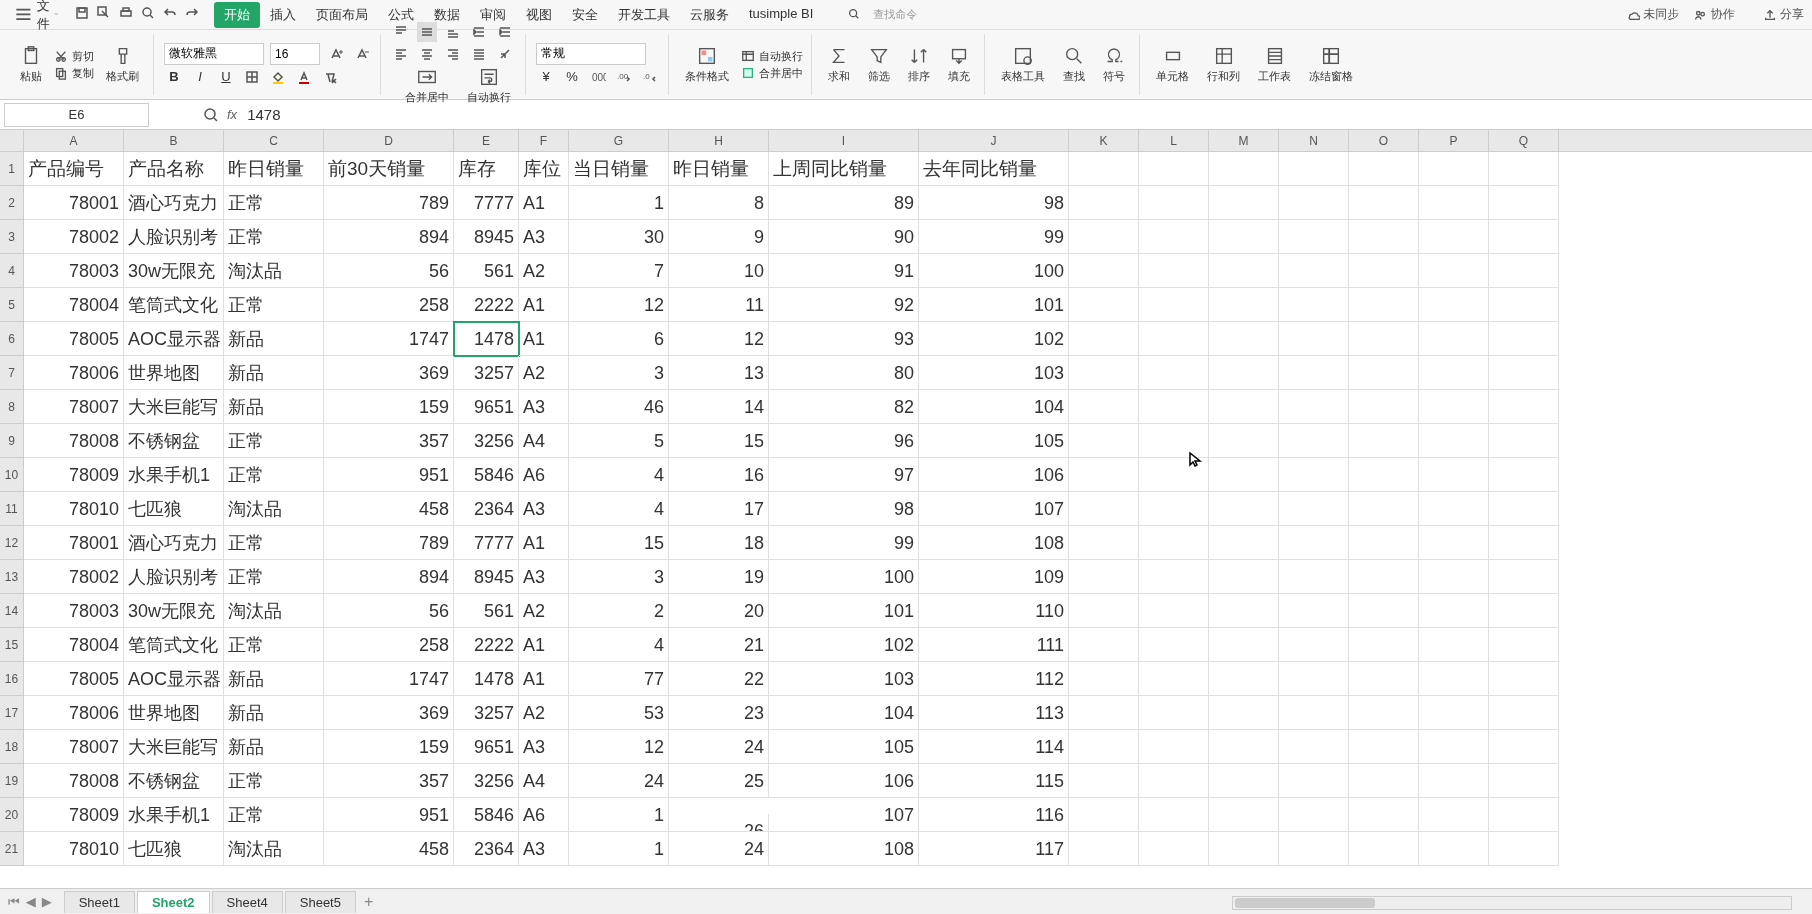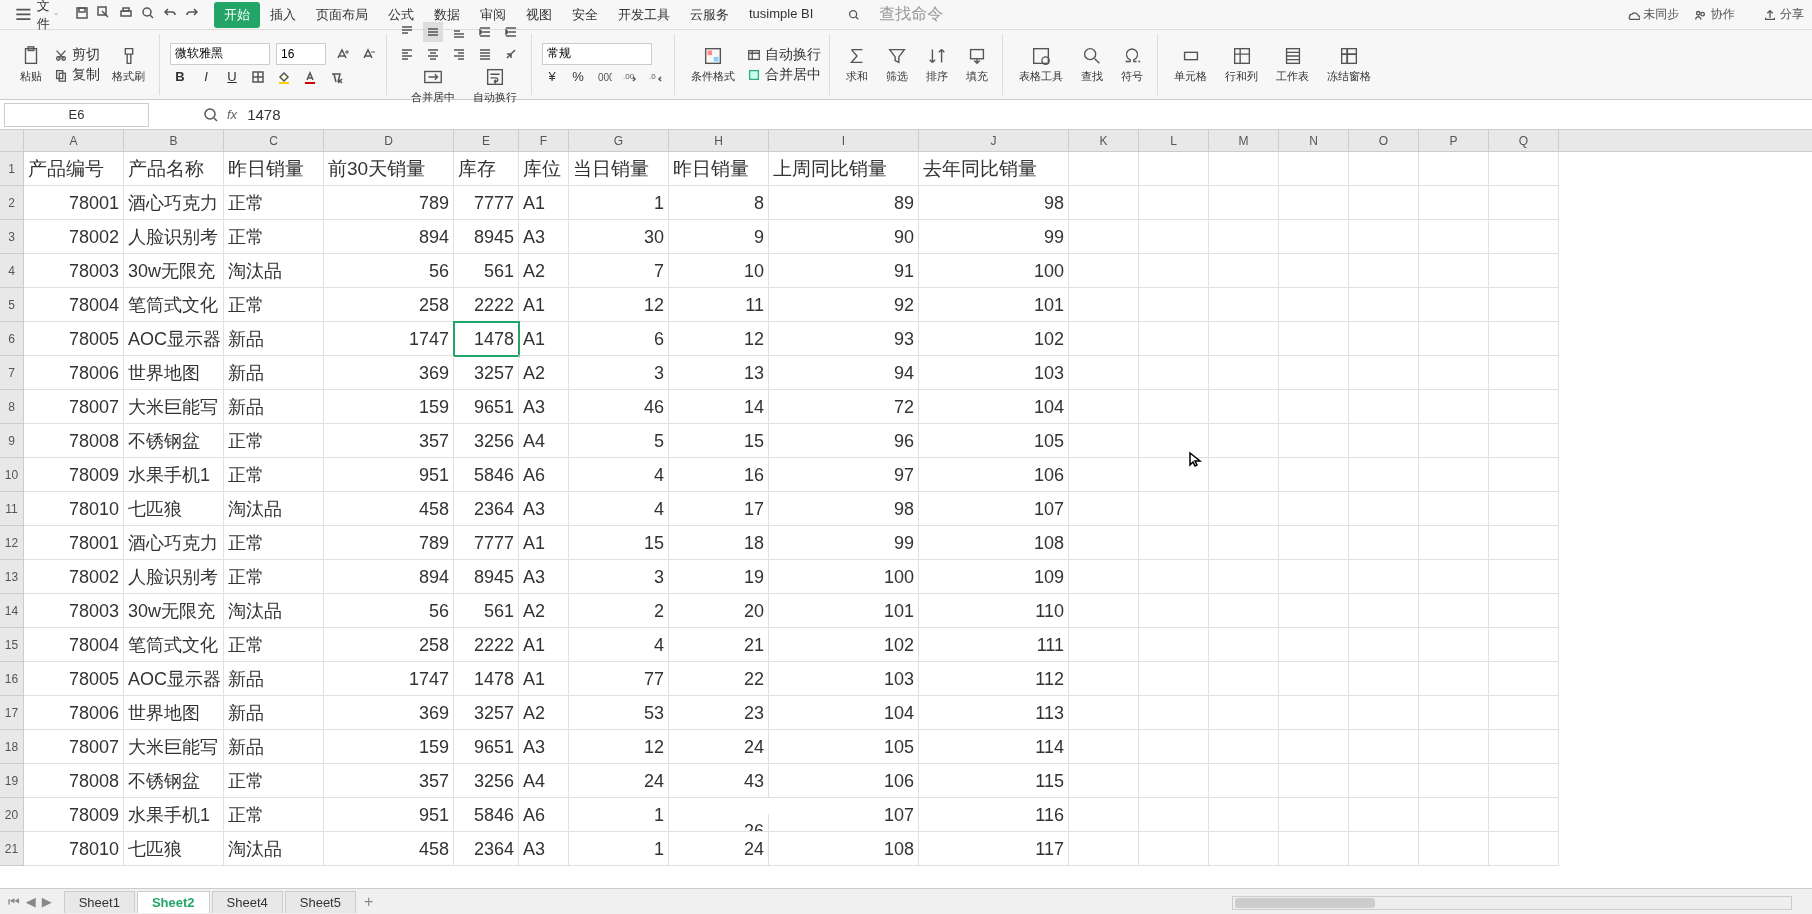--- a/index.html
+++ b/index.html
@@ -6,32 +6,32 @@
 body { background: #f0f0f0; width: 1812px; height: 914px; overflow: hidden; font-size: 13px; color: #333; }
 
 
 .menubar { height: 30px; display: flex; align-items: center; background: #f7f7f7; border-bottom: 1px solid #ddd; padding: 0 8px; gap: 4px; }
 .menubar .file-btn { display: flex; align-items: center; gap: 4px; padding: 2px 6px; }
 .menubar .qat { display: flex; gap: 6px; margin-left: 6px; }
 .menubar .qat svg { width: 16px; height: 16px; }
 .menubar .tabs { display: flex; gap: 0; margin-left: 10px; }
 .menubar .tabs .tab { padding: 4px 10px; font-size: 13px; cursor: pointer; }
 .menubar .tabs .tab.active { background: #22a567; color: #fff; border-radius: 3px; }
-.menubar .search { margin-left: 20px; display: flex; align-items: center; gap: 18px; color: #999; font-size: 16px; }
+.menubar .search { margin-left: 20px; display: flex; align-items: flex-start; gap: 12px; color: #999; font-size: 11px; }
 .menubar .right { margin-left: auto; display: flex; gap: 14px; align-items: center; font-size: 12px; color: #555; }
 
 
 .ribbon { height: 70px; background: #f7f7f7; border-bottom: 1px solid #ccc; display: flex; align-items: stretch; padding: 4px 6px; gap: 2px; }
 .ribbon .group { display: flex; flex-direction: column; justify-content: center; padding: 0 8px; border-right: 1px solid #ddd; }
 .ribbon .group:last-child { border-right: none; }
 .ribbon .stack { display: flex; flex-direction: column; gap: 2px; justify-content: center; }
 .ribbon .row { display: flex; gap: 6px; align-items: center; }
 .ribbon .big { display: flex; flex-direction: column; align-items: center; gap: 2px; font-size: 11px; padding: 2px 6px; }
 .ribbon .big svg { width: 22px; height: 22px; }
-.ribbon .small { display: flex; align-items: center; gap: 4px; font-size: 14px; }
+.ribbon .small { display: flex; align-items: center; gap: 4px; font-size: 11px; }
 .ribbon select, .ribbon input { font-size: 12px; border: 1px solid #ccc; background: #fff; height: 22px; padding: 0 4px; }
 .ribbon .font-name { width: 100px; }
 .ribbon .font-size { width: 50px; }
 .ribbon .icon-btn { width: 20px; height: 20px; display: flex; align-items: center; justify-content: center; }
 .ribbon .icon-btn svg { width: 16px; height: 16px; }
 
 
 .formula-bar { height: 30px; background: #fff; border-bottom: 1px solid #ccc; display: flex; align-items: center; }
 .formula-bar .namebox { width: 145px; height: 24px; border: 1px solid #ccc; margin: 0 4px; display: flex; align-items: center; justify-content: center; font-size: 13px; background:#fff;}
 .formula-bar .fx { display: flex; align-items: center; gap: 8px; margin-left: 50px; color: #666; }
@@ -600,41 +600,41 @@
       <div class="grid-row">
         <div class="row-h">7</div>
         <div class="cell num" style="width: 100px;">78006</div>
         <div class="cell txt" style="width: 100px;">世界地图</div>
         <div class="cell txt" style="width: 100px;">新品</div>
         <div class="cell num" style="width: 130px;">369</div>
         <div class="cell num" style="width: 65px;">3257</div>
         <div class="cell txt" style="width: 50px;">A2</div>
         <div class="cell num" style="width: 100px;">3</div>
         <div class="cell num" style="width: 100px;">13</div>
-        <div class="cell num" style="width: 150px;">94</div>
+        <div class="cell num" style="width: 150px;">80</div>
         <div class="cell num" style="width: 150px;">103</div>
         <div class="cell " style="width: 70px;"></div>
         <div class="cell " style="width: 70px;"></div>
         <div class="cell " style="width: 70px;"></div>
         <div class="cell " style="width: 70px;"></div>
         <div class="cell " style="width: 70px;"></div>
         <div class="cell " style="width: 70px;"></div>
         <div class="cell " style="width: 70px;"></div>
       </div>
       <div class="grid-row">
         <div class="row-h">8</div>
         <div class="cell num" style="width: 100px;">78007</div>
         <div class="cell txt" style="width: 100px;">大米巨能写</div>
         <div class="cell txt" style="width: 100px;">新品</div>
         <div class="cell num" style="width: 130px;">159</div>
         <div class="cell num" style="width: 65px;">9651</div>
         <div class="cell txt" style="width: 50px;">A3</div>
         <div class="cell num" style="width: 100px;">46</div>
         <div class="cell num" style="width: 100px;">14</div>
-        <div class="cell num" style="width: 150px;">72</div>
+        <div class="cell num" style="width: 150px;">82</div>
         <div class="cell num" style="width: 150px;">104</div>
         <div class="cell " style="width: 70px;"></div>
         <div class="cell " style="width: 70px;"></div>
         <div class="cell " style="width: 70px;"></div>
         <div class="cell " style="width: 70px;"></div>
         <div class="cell " style="width: 70px;"></div>
         <div class="cell " style="width: 70px;"></div>
         <div class="cell " style="width: 70px;"></div>
       </div>
       <div class="grid-row">
@@ -839,21 +839,21 @@
       </div>
       <div class="grid-row">
         <div class="row-h">19</div>
         <div class="cell num" style="width: 100px;">78008</div>
         <div class="cell txt" style="width: 100px;">不锈钢盆</div>
         <div class="cell txt" style="width: 100px;">正常</div>
         <div class="cell num" style="width: 130px;">357</div>
         <div class="cell num" style="width: 65px;">3256</div>
         <div class="cell txt" style="width: 50px;">A4</div>
         <div class="cell num" style="width: 100px;">24</div>
-        <div class="cell num" style="width: 100px;">43</div>
+        <div class="cell num" style="width: 100px;">25</div>
         <div class="cell num" style="width: 150px;">106</div>
         <div class="cell num" style="width: 150px;">115</div>
         <div class="cell " style="width: 70px;"></div>
         <div class="cell " style="width: 70px;"></div>
         <div class="cell " style="width: 70px;"></div>
         <div class="cell " style="width: 70px;"></div>
         <div class="cell " style="width: 70px;"></div>
         <div class="cell " style="width: 70px;"></div>
         <div class="cell " style="width: 70px;"></div>
       </div>

